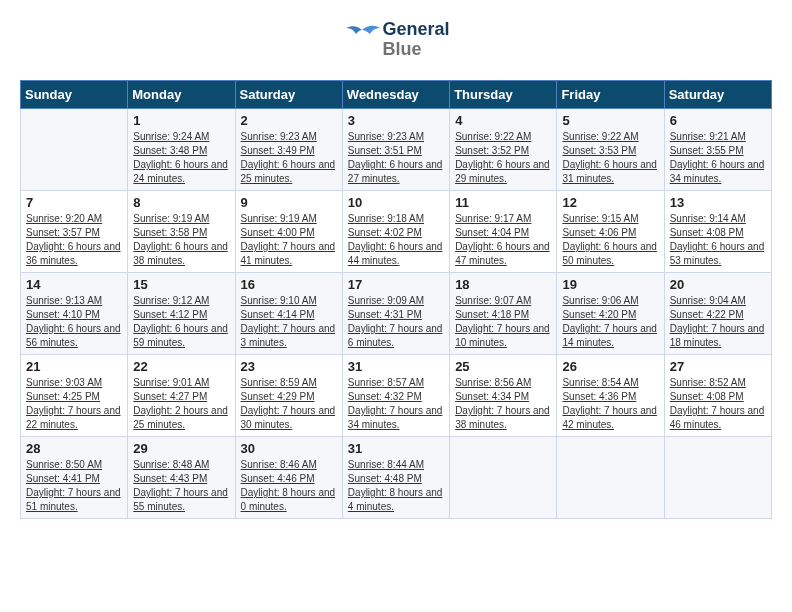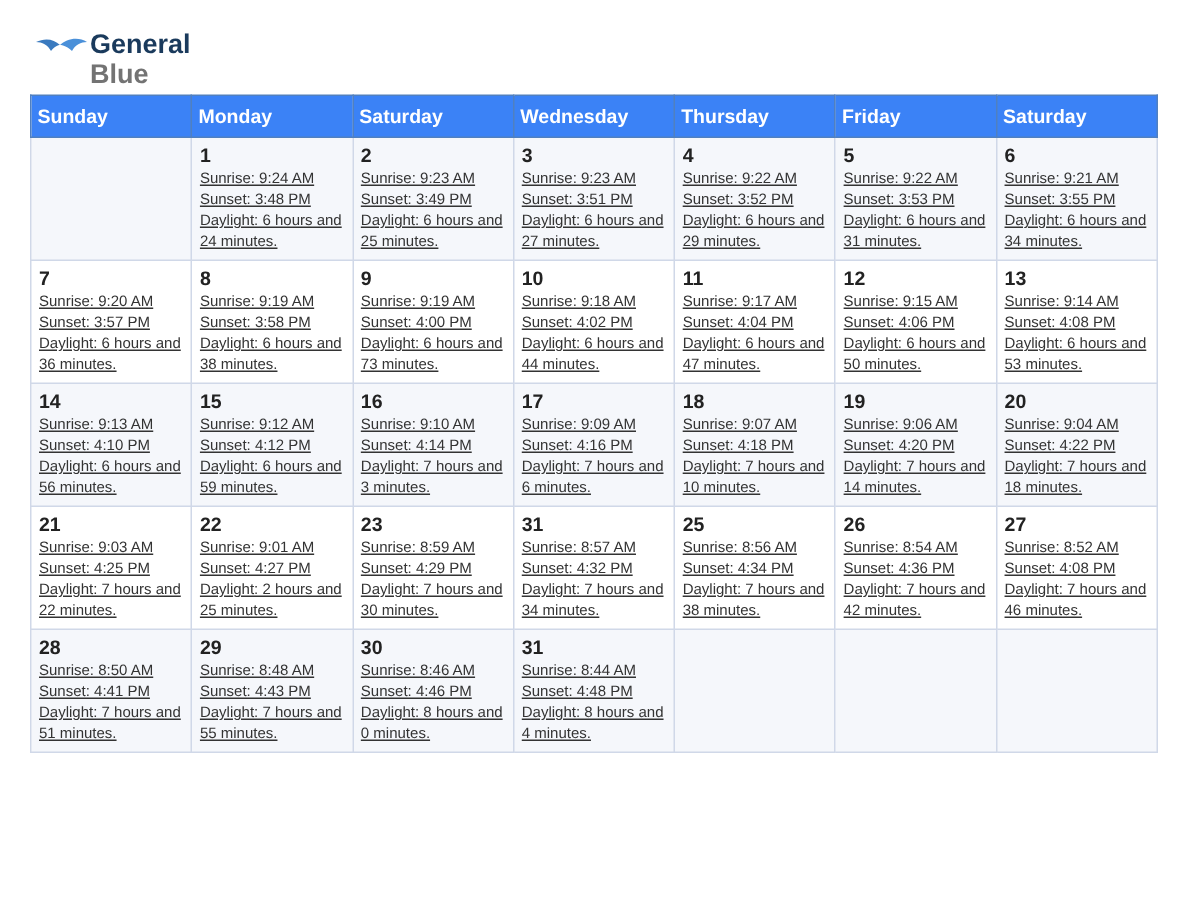--- a/index.html
+++ b/index.html
@@ -5,23 +5,23 @@
     * { box-sizing: border-box; margin: 0; padding: 0; }
     body {
       font-family: Arial, sans-serif;
       background: #fff;
       width: 792px;
       min-height: 612px;
       padding: 20px;
     }
     .header {
       display: flex;
-      justify-content: flex-start;
+      justify-content: center;
       align-items: flex-start;
-      margin-bottom: 3px;
+      margin-bottom: 20px;
     }
     .logo {
       display: flex;
       flex-direction: column;
       align-items: flex-start;
     }
     .logo-wrapper {
       display: flex;
       align-items: center;
       gap: 4px;
@@ -37,21 +37,21 @@
     .location {
       font-size: 16px;
       color: #333;
     }
     table {
       width: 100%;
       border-collapse: collapse;
       table-layout: fixed;
     }
     thead tr th {
-      background: #3b82f6;
+      background: #0c4a6e;
       color: #fff;
       font-size: 13px;
       font-weight: bold;
       padding: 6px 4px;
       text-align: left;
       border: 1px solid #5080c0;
     }
     tbody tr td {
       vertical-align: top;
       border: 1px solid #d0d8e8;
@@ -186,21 +186,21 @@
             <div>Sunrise: 9:19 AM</div>
             <div>Sunset: 3:58 PM</div>
             <div>Daylight: 6 hours and 38 minutes.</div>
           </div>
         </td>
         <td>
           <span class="day-number">9</span>
           <div class="day-info">
             <div>Sunrise: 9:19 AM</div>
             <div>Sunset: 4:00 PM</div>
-            <div>Daylight: 6 hours and 73 minutes.</div>
+            <div>Daylight: 7 hours and 41 minutes.</div>
           </div>
         </td>
         <td>
           <span class="day-number">10</span>
           <div class="day-info">
             <div>Sunrise: 9:18 AM</div>
             <div>Sunset: 4:02 PM</div>
             <div>Daylight: 6 hours and 44 minutes.</div>
           </div>
         </td>
@@ -251,21 +251,21 @@
           <div class="day-info">
             <div>Sunrise: 9:10 AM</div>
             <div>Sunset: 4:14 PM</div>
             <div>Daylight: 7 hours and 3 minutes.</div>
           </div>
         </td>
         <td>
           <span class="day-number">17</span>
           <div class="day-info">
             <div>Sunrise: 9:09 AM</div>
-            <div>Sunset: 4:16 PM</div>
+            <div>Sunset: 4:31 PM</div>
             <div>Daylight: 7 hours and 6 minutes.</div>
           </div>
         </td>
         <td>
           <span class="day-number">18</span>
           <div class="day-info">
             <div>Sunrise: 9:07 AM</div>
             <div>Sunset: 4:18 PM</div>
             <div>Daylight: 7 hours and 10 minutes.</div>
           </div>

